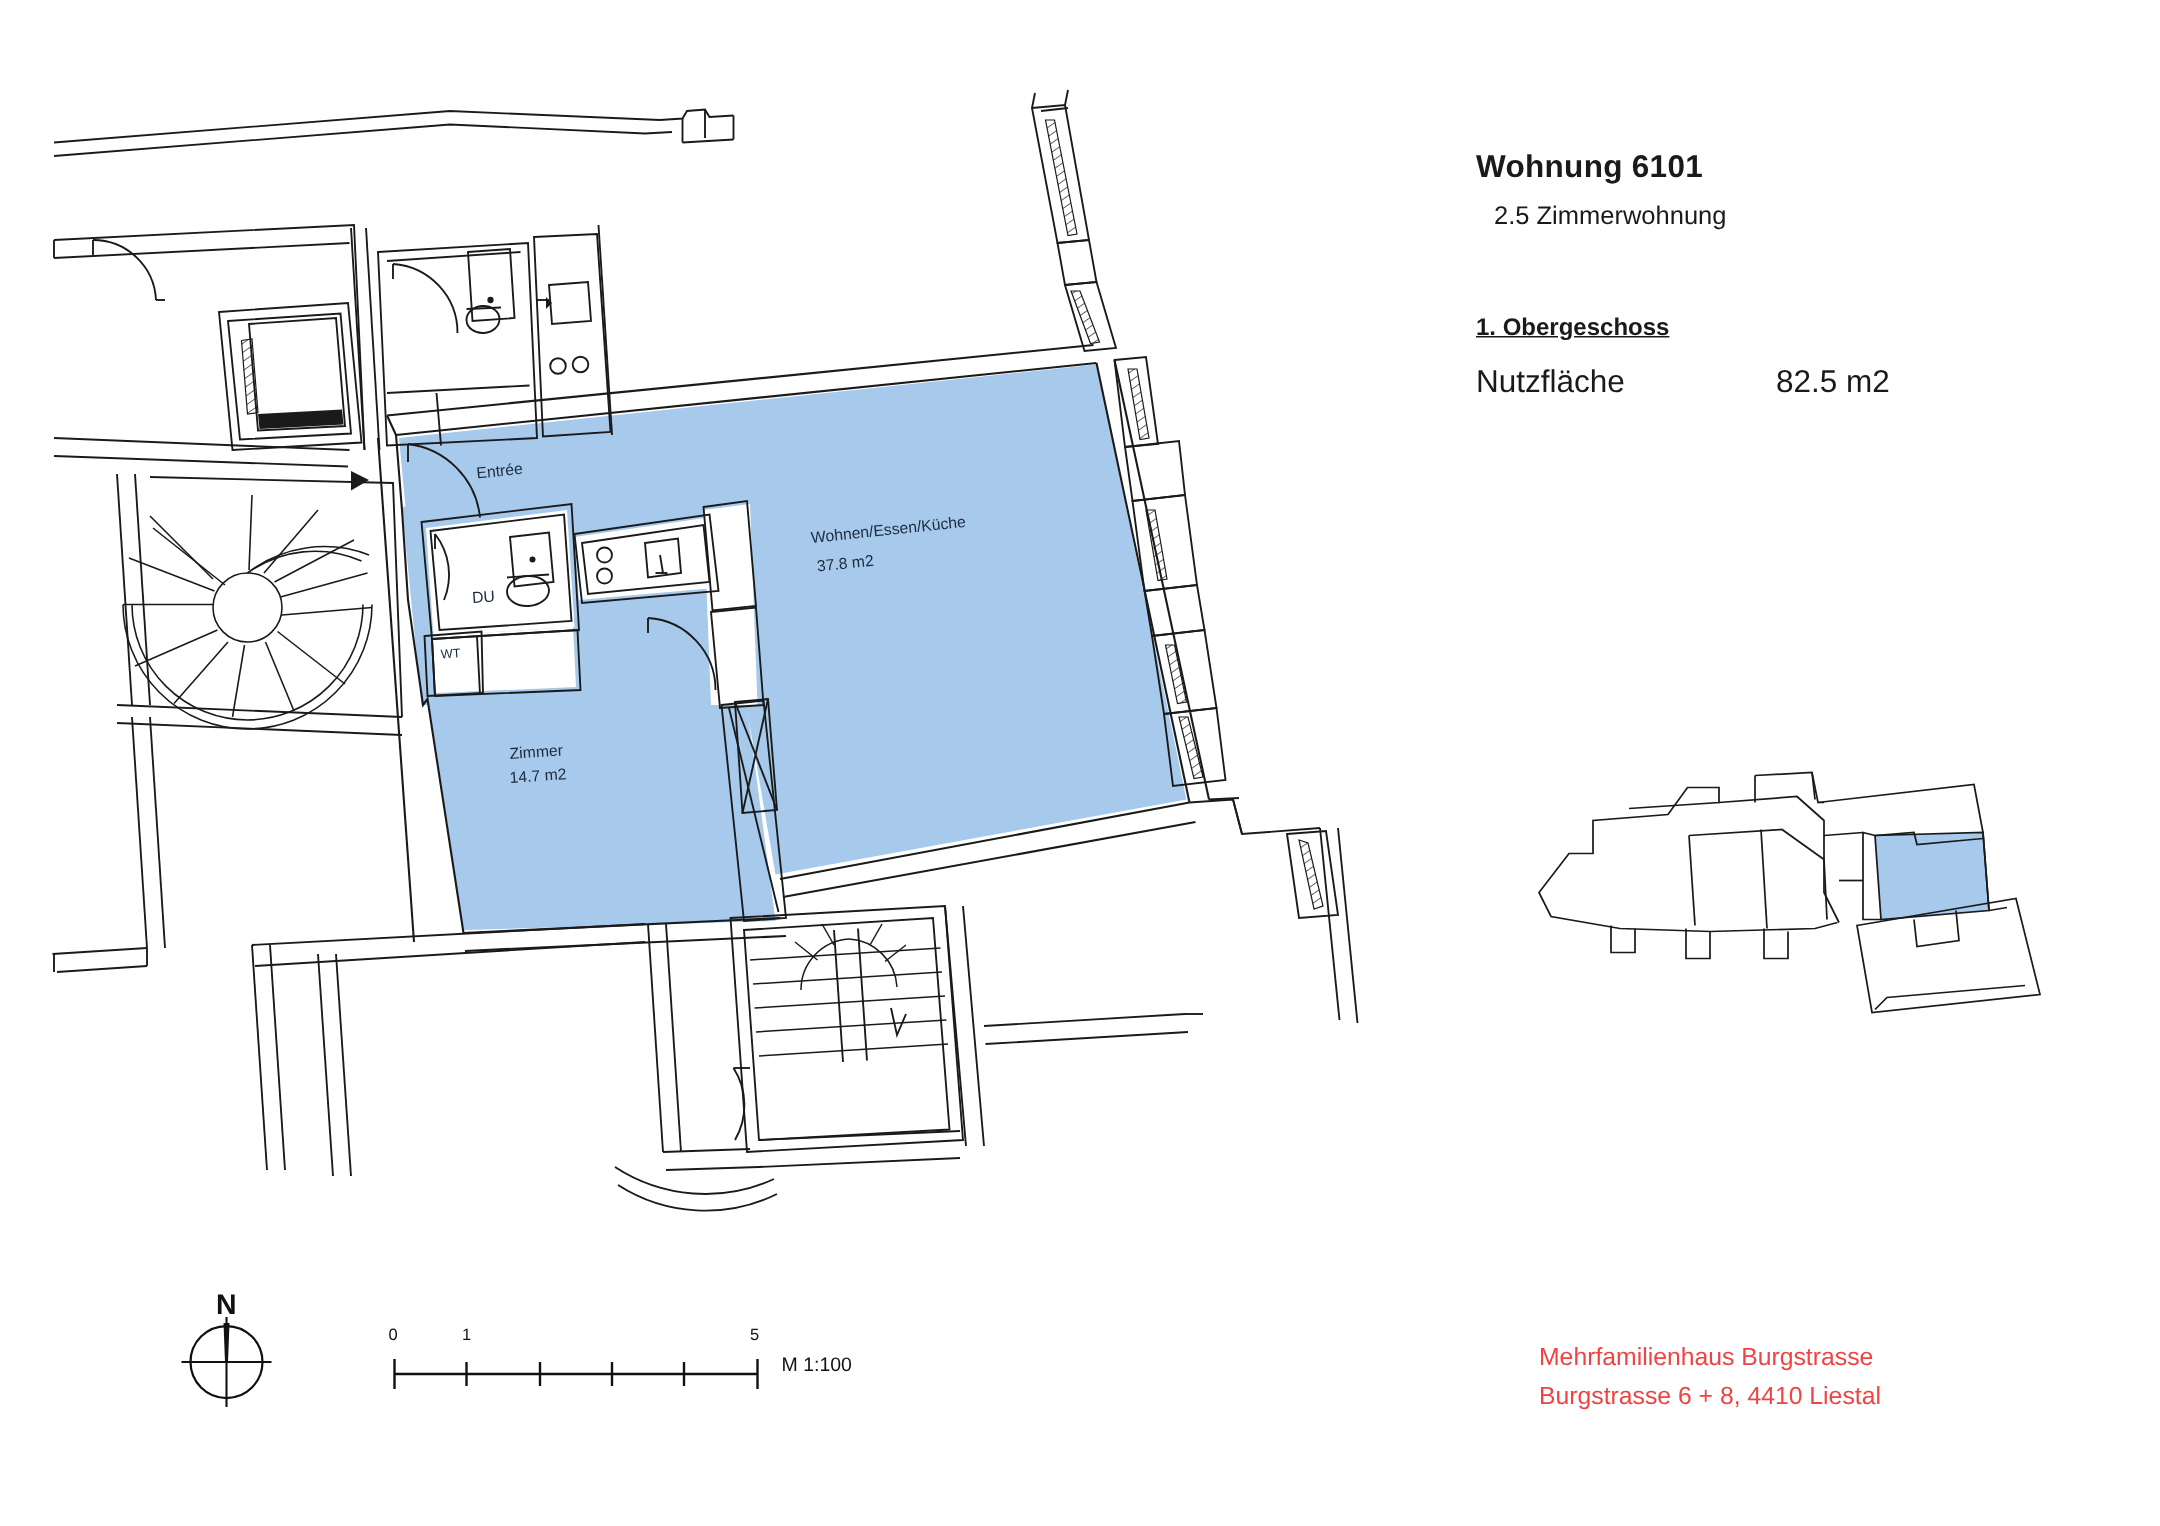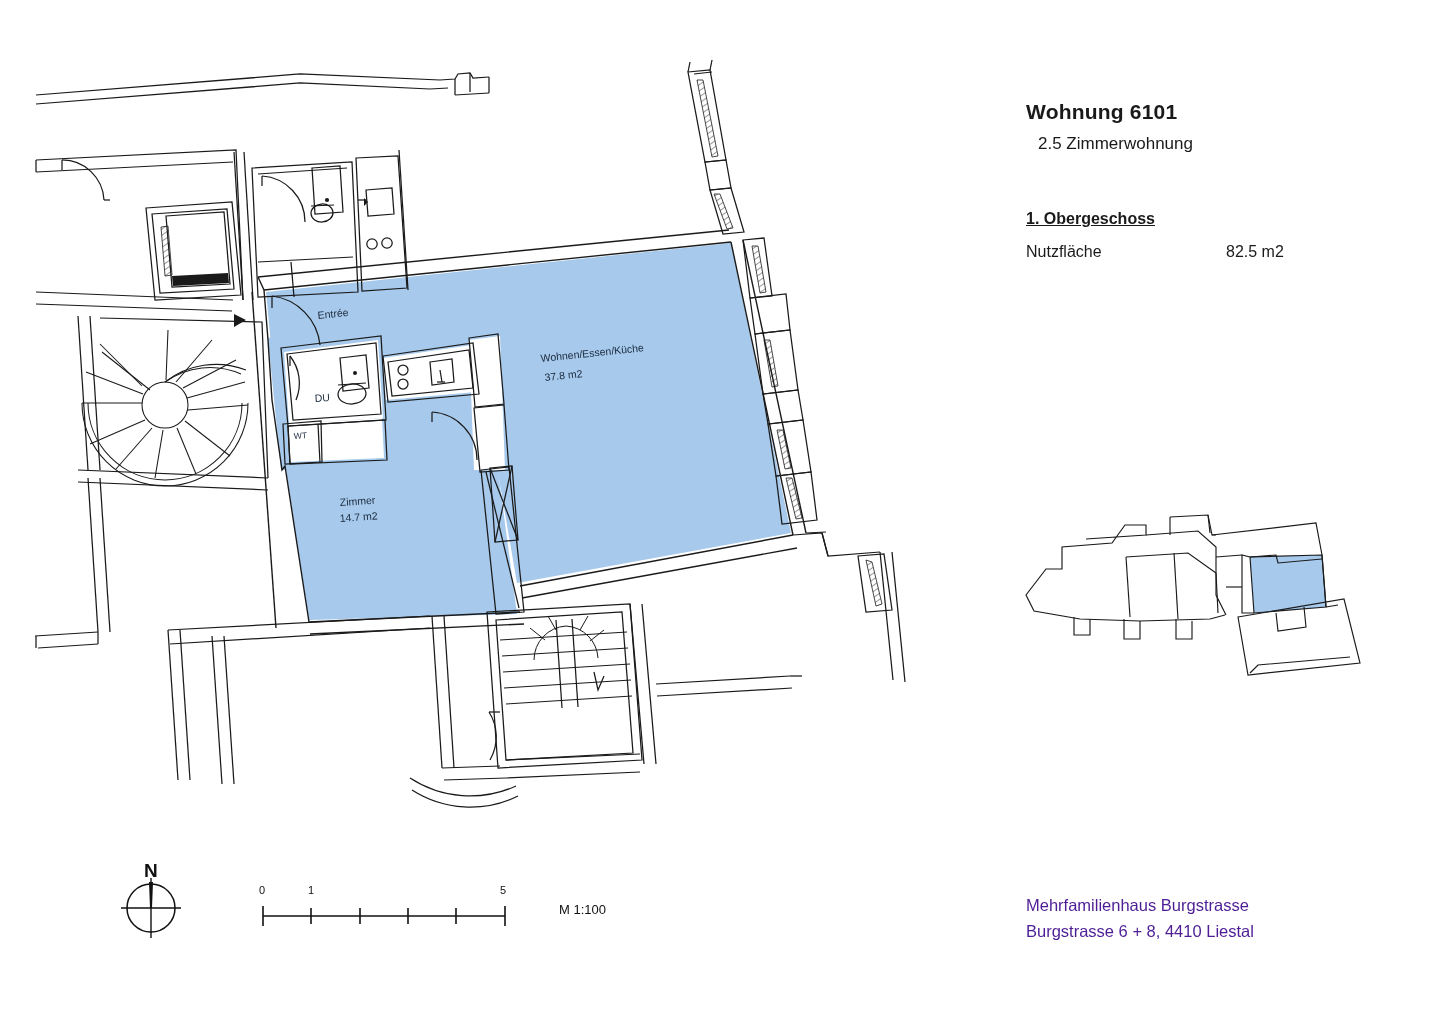--- a/index.html
+++ b/index.html
@@ -11,21 +11,21 @@
     width: 1440px;
     height: 1017px;
     position: relative;
     font-family: "Liberation Sans", sans-serif;
     overflow: hidden;
   }
 
   
   #info-panel {
     position: absolute;
-    left: 1026px;
+    left: 984px;
     top: 100px;
     width: 390px;
   }
   .apt-title {
     font-size: 21px;
     font-weight: bold;
     color: #1a1a1a;
     letter-spacing: .2px;
     margin: 0 0 10px 0;
     line-height: 1.1;
@@ -40,21 +40,21 @@
     font-size: 16px;
     font-weight: bold;
     color: #1a1a1a;
     margin: 56px 0 0 0;
     line-height: 1.1;
     text-decoration: underline;
   }
   .area-row {
     margin-top: 16px;
     display: flex;
-    font-size: 16px;
+    font-size: 21px;
     color: #1a1a1a;
     line-height: 1.1;
   }
   .area-key { width: 200px; }
   .area-val { }
 
   
   #key-plan {
     position: absolute;
     left: 1020px;
@@ -63,21 +63,21 @@
     height: 190px;
   }
 
   
   #address-block {
     position: absolute;
     left: 1026px;
     top: 893px;
     width: 400px;
     font-size: 16.5px;
-    color: #4c1d95;
+    color: #ef4444;
     line-height: 1.55;
   }
   #address-block div { white-space: nowrap; }
 
   
   #compass {
     position: absolute;
     left: 118px;
     top: 860px;
     width: 80px;
@@ -102,21 +102,21 @@
     height: 60px;
   }
   .scale-num {
     position: absolute;
     font-size: 11px;
     color: #111;
     font-family: "Liberation Sans", sans-serif;
   }
   #scale-ratio {
     position: absolute;
-    left: 559px;
+    left: 521px;
     top: 902px;
     font-size: 13px;
     color: #111;
   }
 
   
   #floorplan {
     position: absolute;
     left: 0;
     top: 0;

